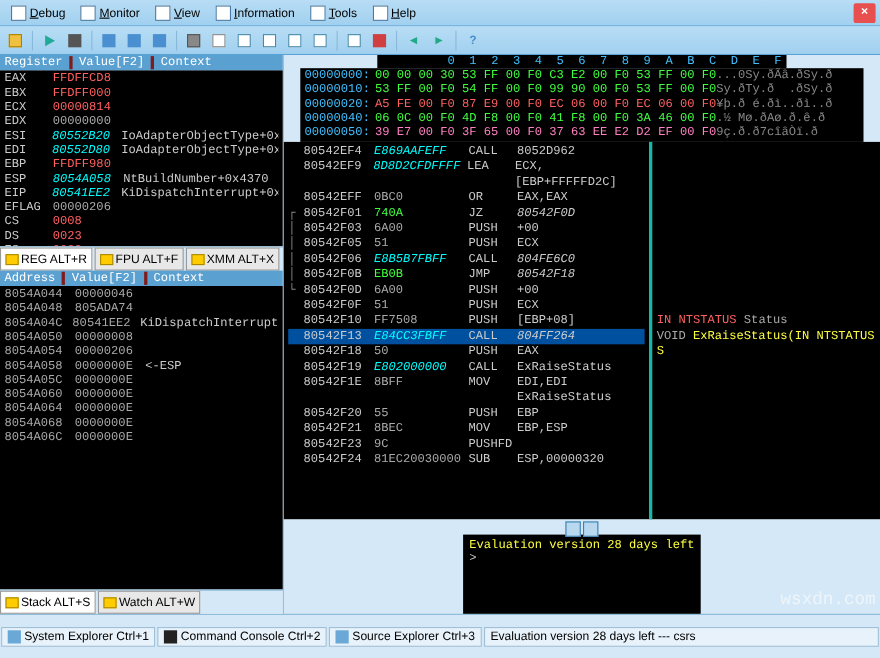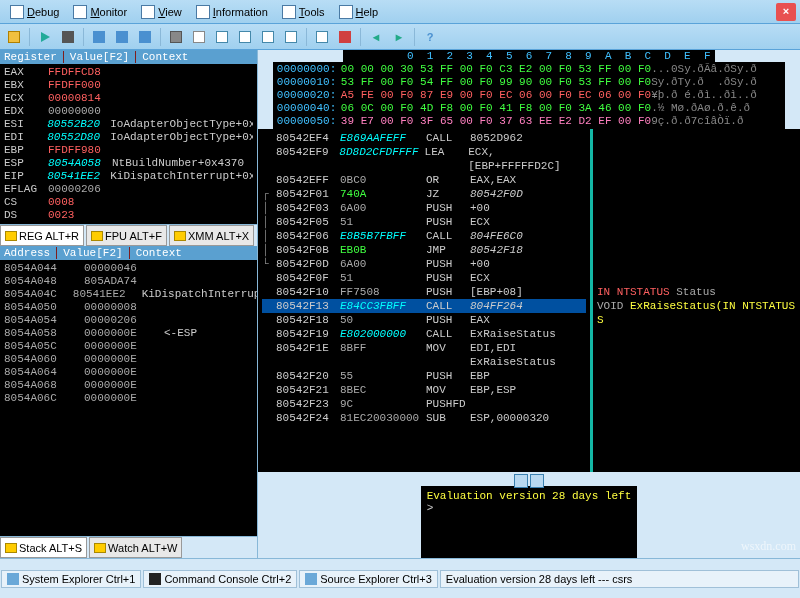--- a/index.html
+++ b/index.html
@@ -20,37 +20,37 @@
 
 
 .cols { display:flex; height:508px; }
 .left { width:258px; display:flex; flex-direction:column; border-right:1px solid #88b8d8; }
 .right { flex:1; display:flex; flex-direction:column; min-width:0;align-items:center; }
 
 .panel { background:#000; color:#ccc; font-family:"Courier New",monospace; font-size:11px; overflow:hidden; }
 
 
 .hdr { background:#5aa0d0; color:#fff; padding:1px 4px; display:flex; font-size:11px; }
-.hdr span { border-right:1px solid #7f1d1d; padding-right:6px; margin-right:6px; }
+.hdr span { border-right:3px solid #7f1d1d; padding-right:6px; margin-right:6px; }
 .reg-body { height:160px; padding:2px 4px; line-height:13px; }
 .reg-row { display:flex; }
 .reg-row .rn { width:44px; color:#ccc; }
 .reg-row .rv { width:64px; }
 .reg-row .rc { color:#ccc; white-space:nowrap; overflow:hidden; }
 .cyan { color:#00ffff;font-style:italic; } .red{color:#ff6060;} .yel{color:#ffff40;} .grn{color:#40ff40;} .gry{color:#aaa;} .pink{color:#ff80c0;} .ora{color:#ffaa40;}
 
 
 .tabbar { background:#d4e8f7; display:flex; height:22px; border-top:1px solid #88b8d8; }
 .tab { border:1px solid #999; background:#e8e8e8; padding:2px 4px; font-size:11px; margin-right:2px; display:flex; align-items:center; gap:2px; }
 .tab.active { background:#fff; }
 .tabico { width:12px; height:10px; background:#ffcc00; border:1px solid #aa8800; display:inline-block; }
 
 
 .stk-body { flex:1; padding:2px 4px; line-height:13px; overflow:hidden; }
-.stk-row { display:flex;gap:16px; }
+.stk-row { display:flex; }
 .stk-row .a{width:64px;} .stk-row .v{width:64px;} .stk-row .c{color:#ccc;}
 
 
 .hexhdr { height:12px; background:#000; color:#40c0ff; padding:0 4px; white-space:pre; }
 .hexdump { background:#000; padding:1px 4px; line-height:13px; }
 .hexdump .addr{color:#40c0ff; display:inline-block; width:64px;}
 .hexdump .asc{color:#888; float:right; width:130px; text-align:left; white-space:pre;}
 
 
 .dis-wrap { flex:1; display:flex; min-height:0; }
@@ -70,21 +70,21 @@
 
 
 .eval { background:#000; color:#ffff40; padding:4px 6px; height:72px; font-family:"Courier New",monospace; font-size:11px; }
 .eval .pr { color:#ccc; }
 
 
 .status { height:40px; background:#d4e8f7; border-top:1px solid #88b8d8; display:flex; align-items:center; font-size:11px; }
 .status .cell { border:1px solid #a0c0d8; padding:2px 5px; margin:1px; display:flex; align-items:center; gap:3px; background:#e8f2fa; white-space:nowrap; }
 .sicon { width:12px; height:12px; display:inline-block; background:#6aa8d8; }
 
-.wm { position:absolute; right:4px; bottom:44px; color:#fff; font-size:12px; opacity:.6; font-family:Liberation Serif, serif; }
+.wm { position:absolute; right:4px; bottom:44px; color:#fff; font-size:16px; opacity:.6; font-family:Liberation Mono, monospace; }
 </style>
 </head>
 <body>
 
 <div class="menubar">
   <div class="mi">
       <span class="micon"></span>
       <span><u>D</u>ebug</span>
     </div>
   <div class="mi">

